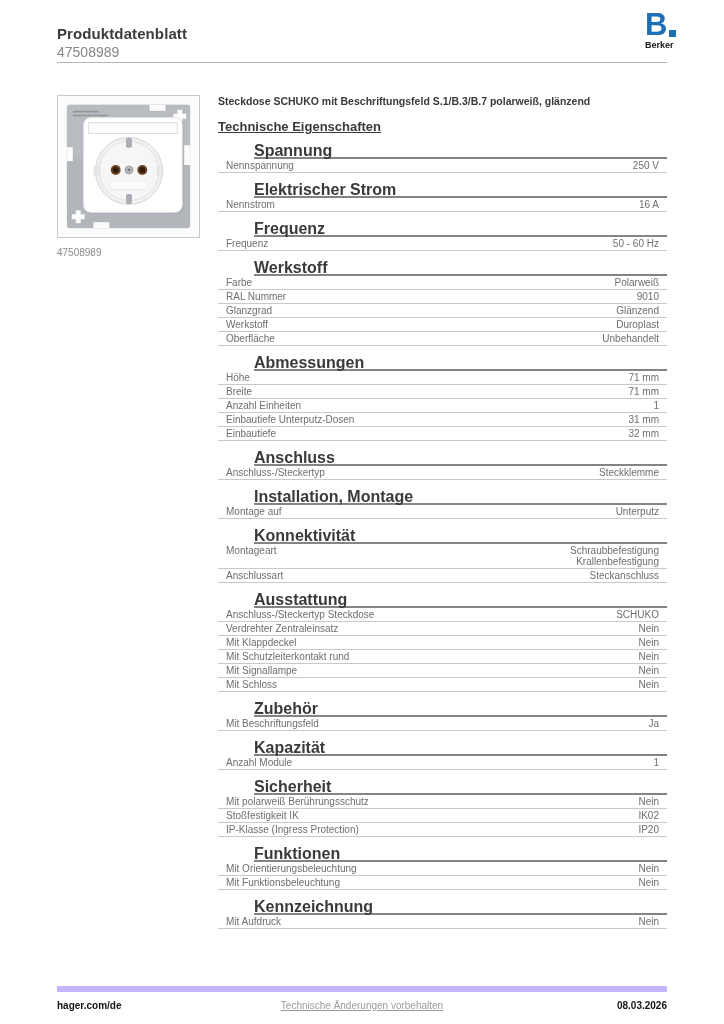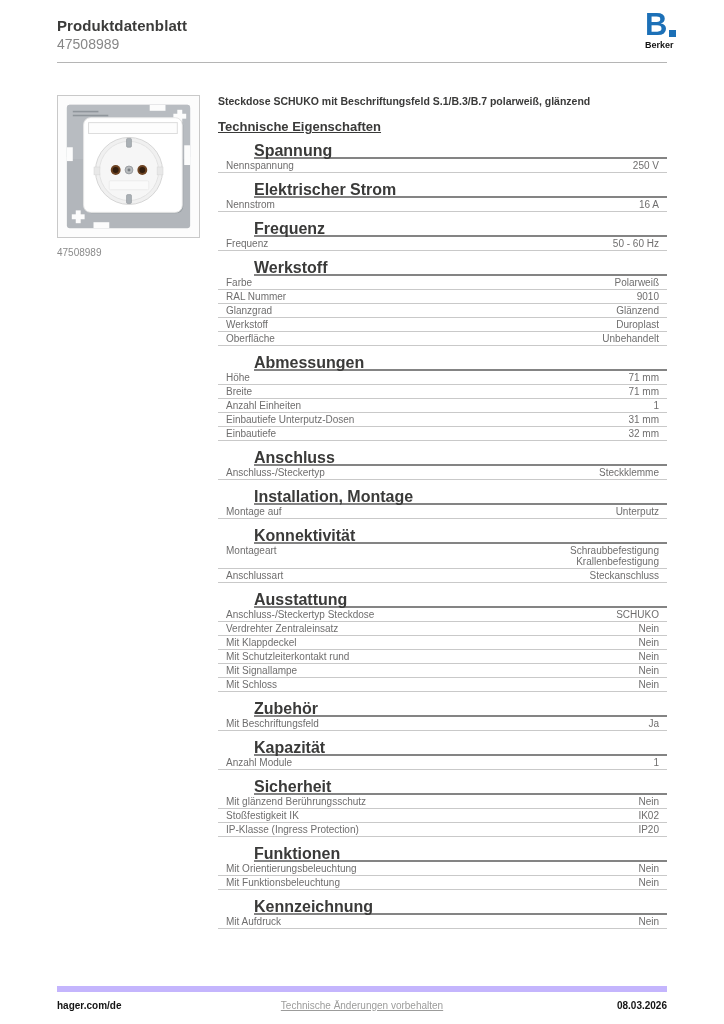--- a/index.html
+++ b/index.html
@@ -4,21 +4,21 @@
 <style>
   * { margin:0; padding:0; box-sizing:border-box; }
   html, body { background:#ffffff; }
   .page {
     width:724px; height:1024px; position:relative; background:#ffffff;
     font-family:"Liberation Sans", sans-serif; color:#3a3a39;
     margin:0 auto; overflow:hidden;
   }
   
   .header { position:absolute; top:17px; left:57px; right:57px; }
-  .doc-type { font-size:15px; font-weight:bold; color:#3c3c3b; letter-spacing:0.1px; }
+  .doc-type { font-size:15px; font-weight:bold; color:#3c3c3b; letter-spacing:0.1px;margin-top:8px; }
   .doc-number { font-size:14px; color:#878787; margin-top:2px; }
   .logo { position:absolute; top:12px; right:33px; width:46px; }
   .logo-b { display:flex; align-items:flex-end; }
   .logo-letter { color:#1c70b7; font-weight:bold; font-size:31px; line-height:26px; }
   .logo-dot { width:7px; height:7px; background:#1c70b7; margin-left:2px; margin-bottom:1px; }
   .logo-name { font-size:9px; font-weight:bold; color:#141414; margin-top:2px; }
   .header-rule { position:absolute; top:62px; left:57px; right:57px; border-top:1px solid #b5b5b5; }
   
   .main { position:absolute; top:95px; left:57px; right:57px; display:flex; gap:18px; }
   .product-col { flex:0 0 143px; width:143px; }
@@ -246,21 +246,21 @@
           <section class="spec-section">
             <div class="spec-heading">Kapazität</div>
             <div class="spec-row">
               <span class="spec-label">Anzahl Module</span>
               <span class="spec-value">1</span>
             </div>
           </section>
           <section class="spec-section">
             <div class="spec-heading">Sicherheit</div>
             <div class="spec-row">
-              <span class="spec-label">Mit glänzend Berührungsschutz</span>
+              <span class="spec-label">Mit polarweiß Berührungsschutz</span>
               <span class="spec-value">Nein</span>
             </div>
             <div class="spec-row">
               <span class="spec-label">Stoßfestigkeit IK</span>
               <span class="spec-value">IK02</span>
             </div>
             <div class="spec-row">
               <span class="spec-label">IP-Klasse (Ingress Protection)</span>
               <span class="spec-value">IP20</span>
             </div>

